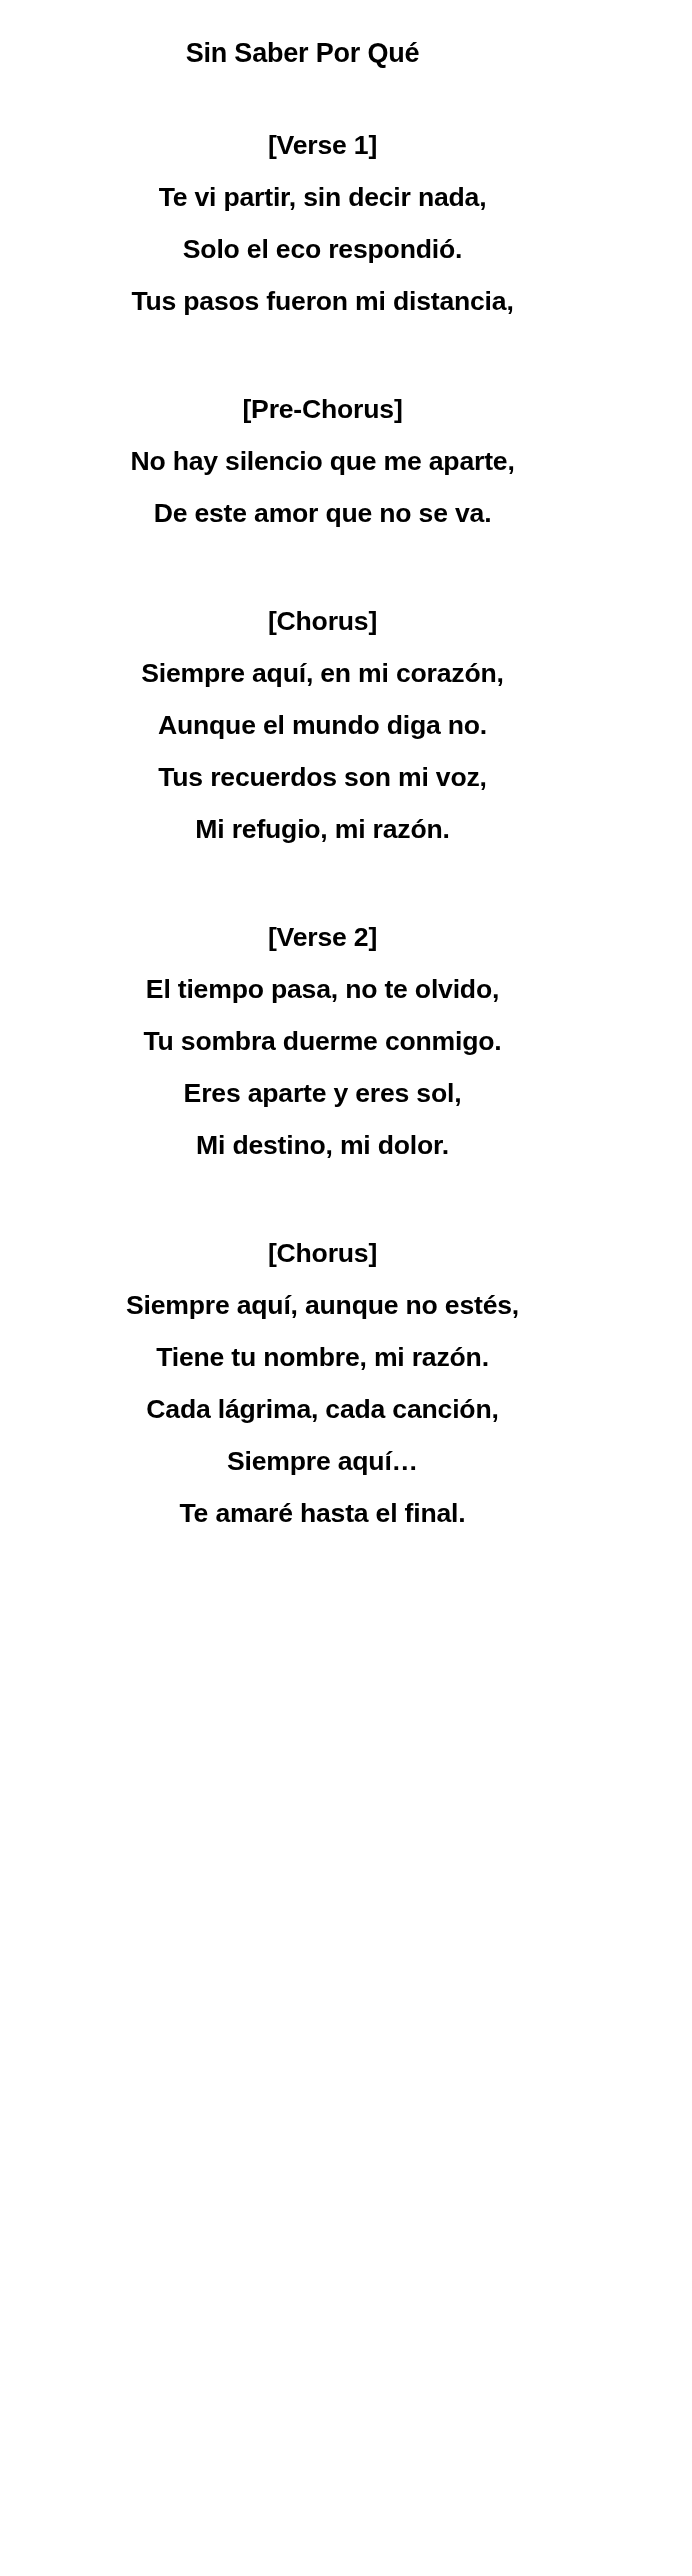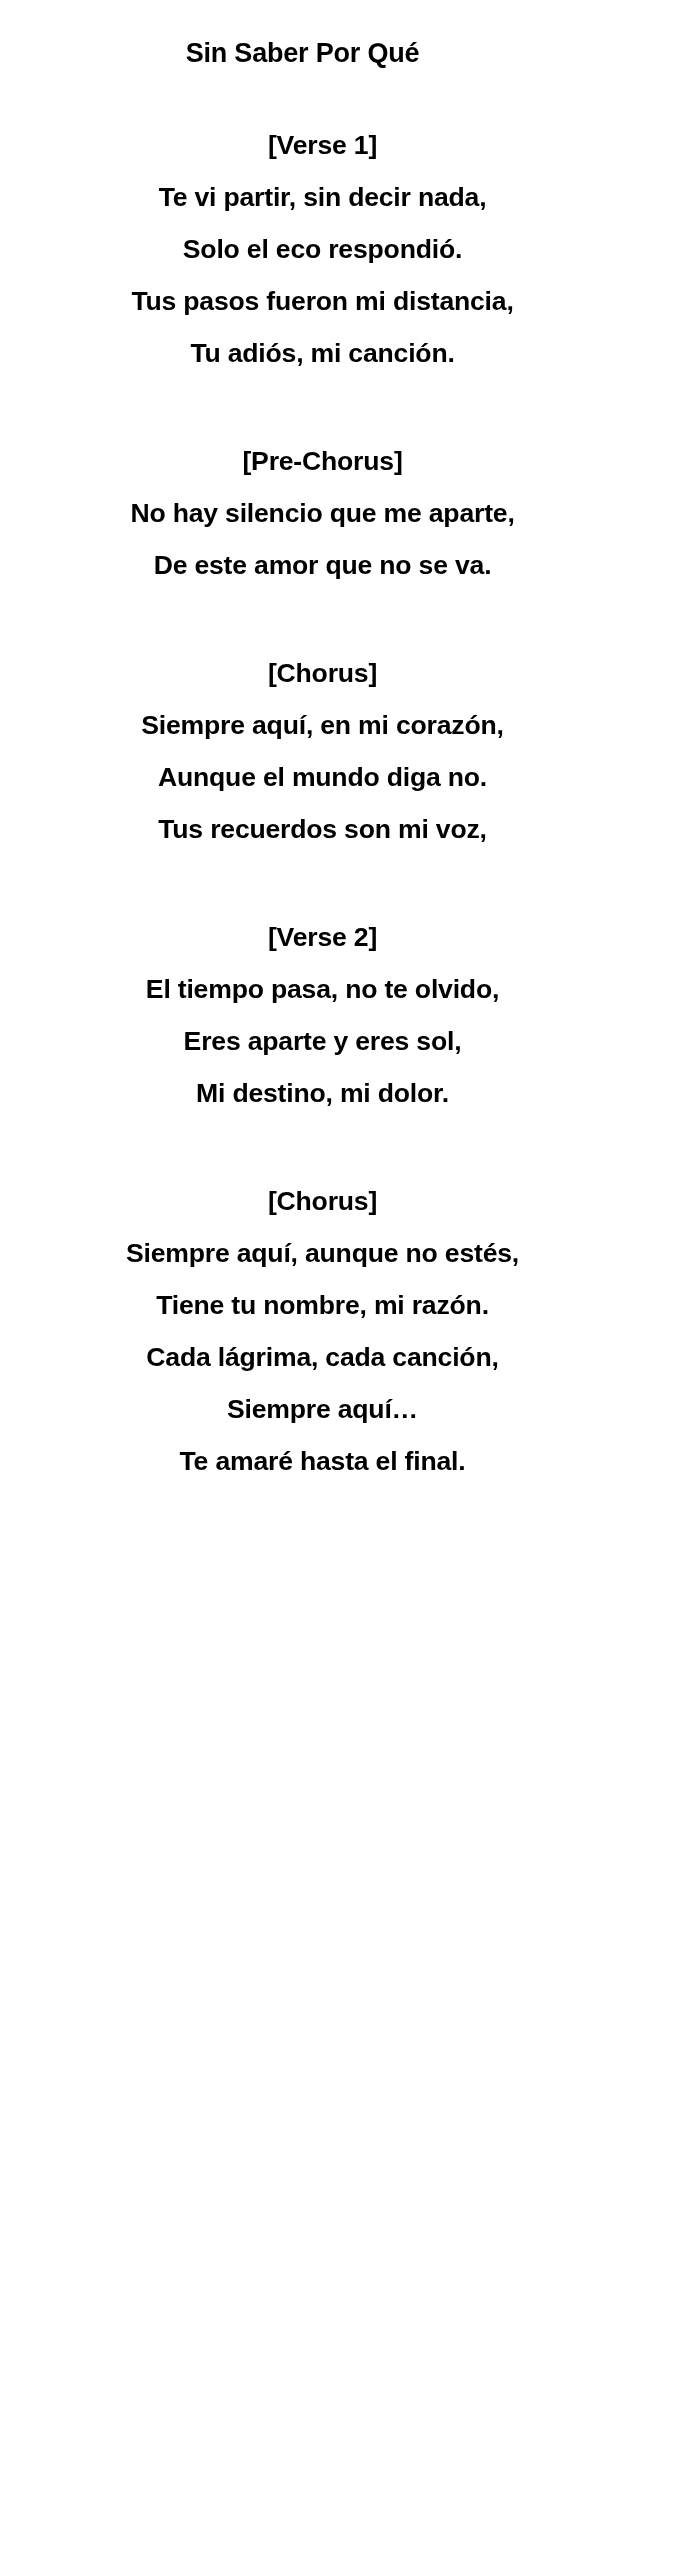--- a/index.html
+++ b/index.html
@@ -46,39 +46,40 @@
 <div class="page">
   <div class="lyrics">
 
     <h1 class="song-title">Sin Saber Por Qué</h1>
 
     <section class="stanza">
       <div class="stanza-label">[Verse 1]</div>
       <div class="lyric-line">Te vi partir, sin decir nada,</div>
       <div class="lyric-line">Solo el eco respondió.</div>
       <div class="lyric-line">Tus pasos fueron mi distancia,</div>
-      <div class="lyric-line">Tu adiós, mi canción.</div>
     </section>
 
     <section class="stanza">
       <div class="stanza-label">[Pre-Chorus]</div>
       <div class="lyric-line">No hay silencio que me aparte,</div>
       <div class="lyric-line">De este amor que no se va.</div>
     </section>
 
     <section class="stanza">
       <div class="stanza-label">[Chorus]</div>
       <div class="lyric-line">Siempre aquí, en mi corazón,</div>
       <div class="lyric-line">Aunque el mundo diga no.</div>
       <div class="lyric-line">Tus recuerdos son mi voz,</div>
+      <div class="lyric-line">Mi refugio, mi razón.</div>
     </section>
 
     <section class="stanza">
       <div class="stanza-label">[Verse 2]</div>
       <div class="lyric-line">El tiempo pasa, no te olvido,</div>
+      <div class="lyric-line">Tu sombra duerme conmigo.</div>
       <div class="lyric-line">Eres aparte y eres sol,</div>
       <div class="lyric-line">Mi destino, mi dolor.</div>
     </section>
 
     <section class="stanza">
     </section>
 
     <section class="stanza">
       <div class="stanza-label">[Chorus]</div>
       <div class="lyric-line">Siempre aquí, aunque no estés,</div>

